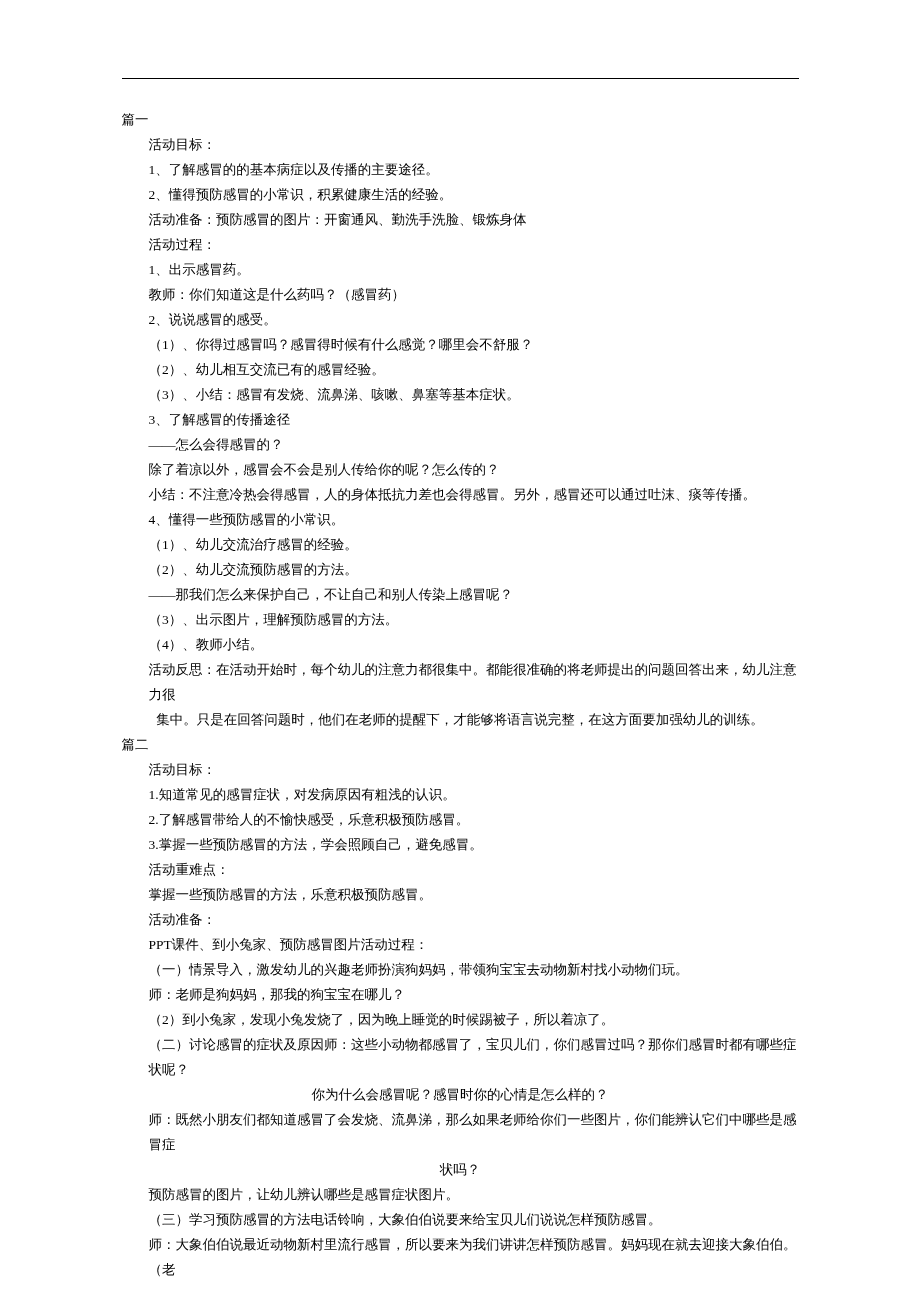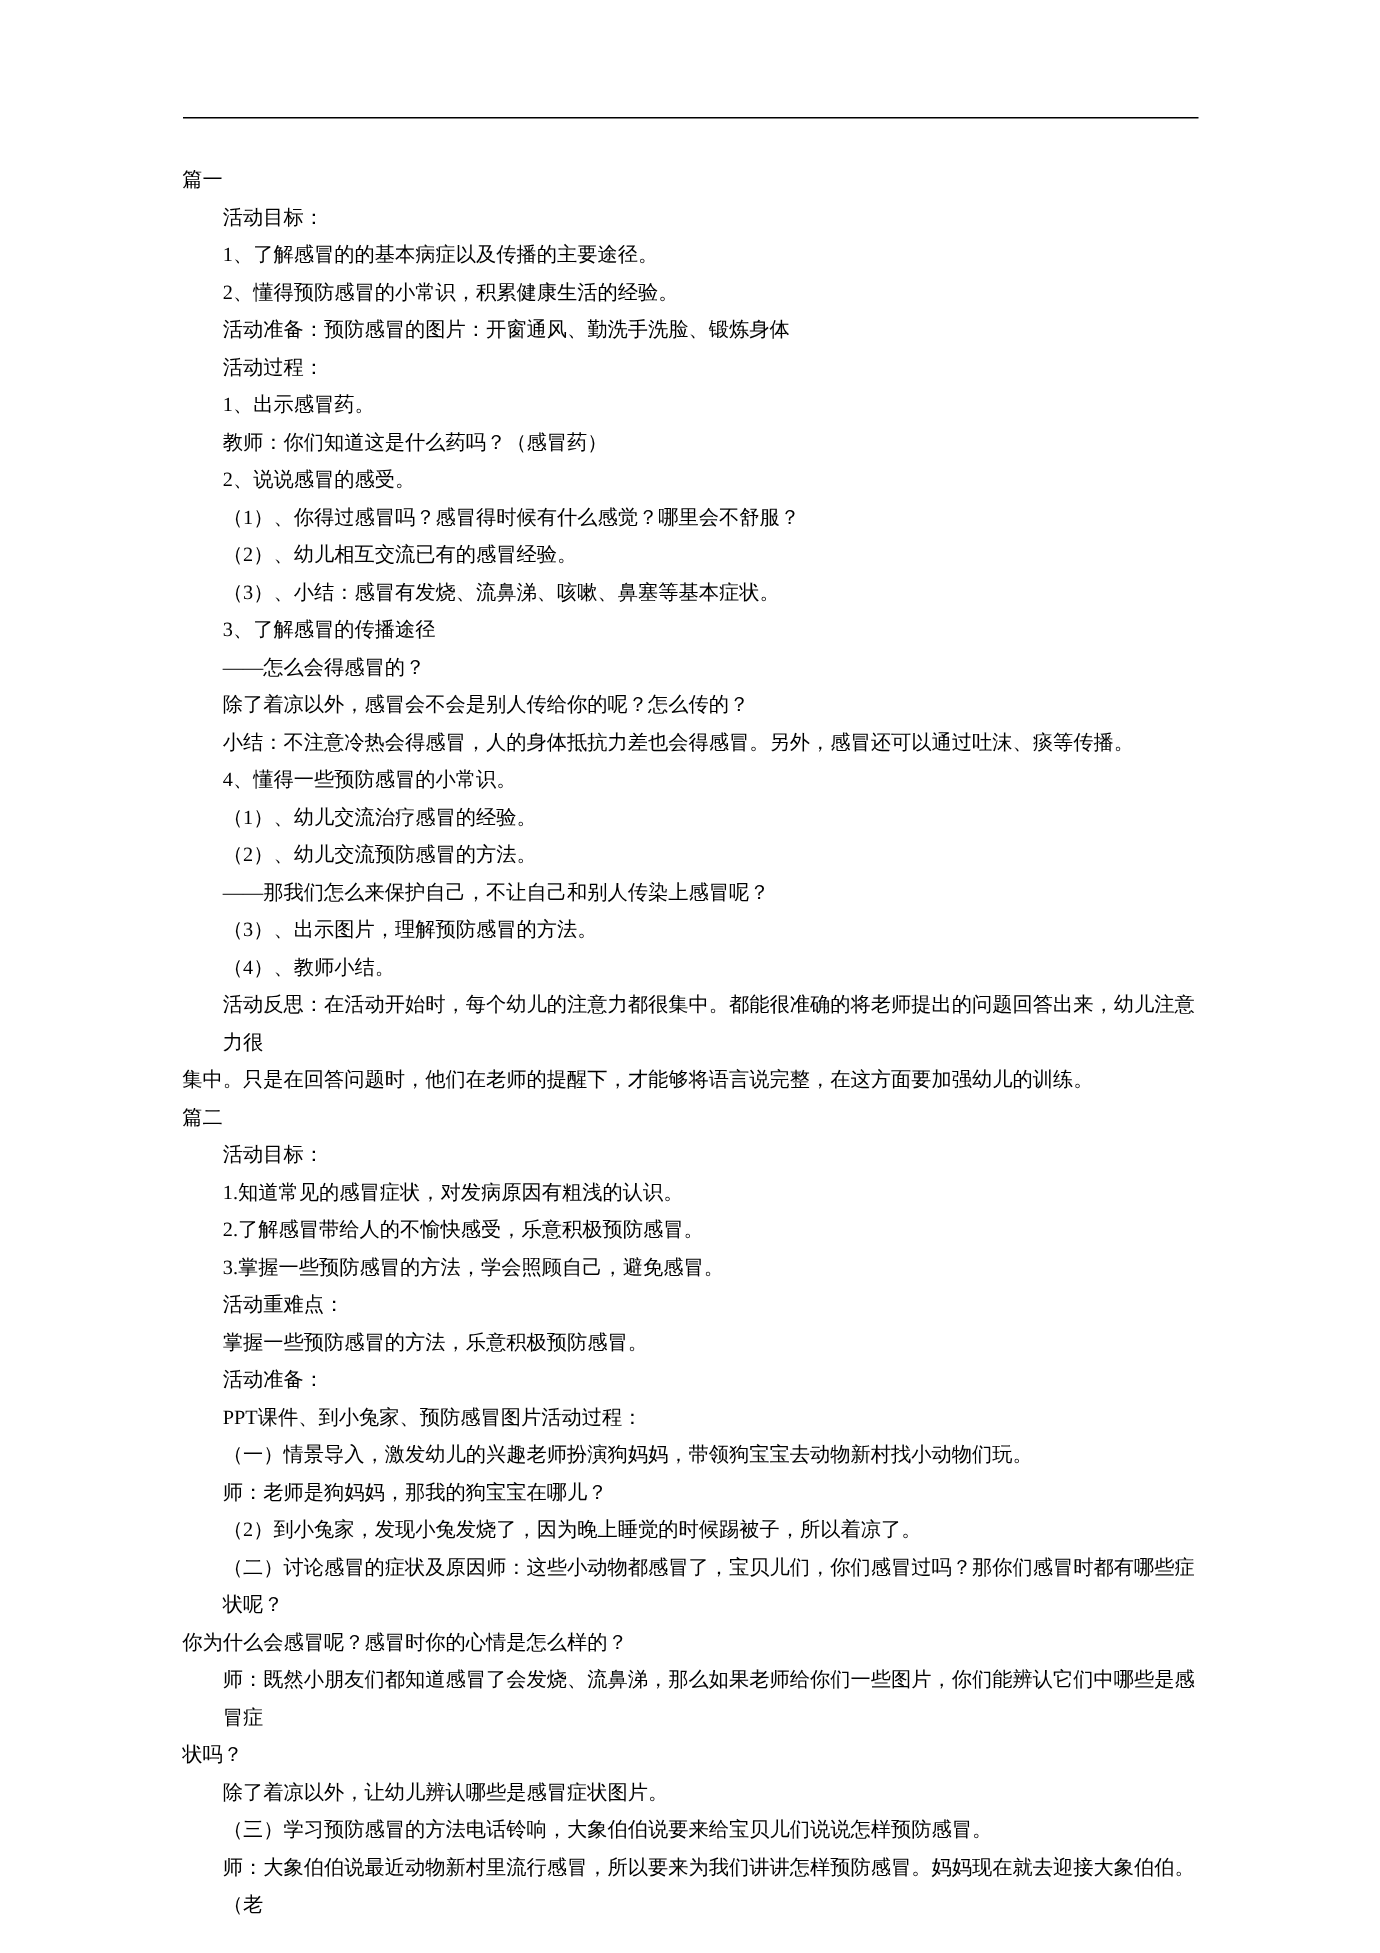--- a/index.html
+++ b/index.html
@@ -27,20 +27,21 @@
     white-space: pre-wrap;
   }
   .heading {
     text-indent: 0;
   }
   .indent1 {
     padding-left: 2em;
   }
   .indent0 {
     padding-left: 0;
+    text-align: center;
   }
 </style>
 </head>
 <body>
 
 <div class="page">
   <hr class="hr-top">
   <div id="content">
       <div class="line heading">篇一</div>
       <div class="line indent1">活动目标：</div>
@@ -75,17 +76,17 @@
       <div class="line indent1">掌握一些预防感冒的方法，乐意积极预防感冒。</div>
       <div class="line indent1">活动准备：</div>
       <div class="line indent1">PPT课件、到小兔家、预防感冒图片活动过程：</div>
       <div class="line indent1">（一）情景导入，激发幼儿的兴趣老师扮演狗妈妈，带领狗宝宝去动物新村找小动物们玩。</div>
       <div class="line indent1">师：老师是狗妈妈，那我的狗宝宝在哪儿？</div>
       <div class="line indent1">（2）到小兔家，发现小兔发烧了，因为晚上睡觉的时候踢被子，所以着凉了。</div>
       <div class="line indent1">（二）讨论感冒的症状及原因师：这些小动物都感冒了，宝贝儿们，你们感冒过吗？那你们感冒时都有哪些症状呢？</div>
       <div class="line indent0">你为什么会感冒呢？感冒时你的心情是怎么样的？</div>
       <div class="line indent1">师：既然小朋友们都知道感冒了会发烧、流鼻涕，那么如果老师给你们一些图片，你们能辨认它们中哪些是感冒症</div>
       <div class="line indent0">状吗？</div>
-      <div class="line indent1">除了着凉以外，让幼儿辨认哪些是感冒症状图片。</div>
+      <div class="line indent1">预防感冒的图片，让幼儿辨认哪些是感冒症状图片。</div>
       <div class="line indent1">（三）学习预防感冒的方法电话铃响，大象伯伯说要来给宝贝儿们说说怎样预防感冒。</div>
       <div class="line indent1">师：大象伯伯说最近动物新村里流行感冒，所以要来为我们讲讲怎样预防感冒。妈妈现在就去迎接大象伯伯。（老</div>
     </div>
 </div>
 
 </body></html>

